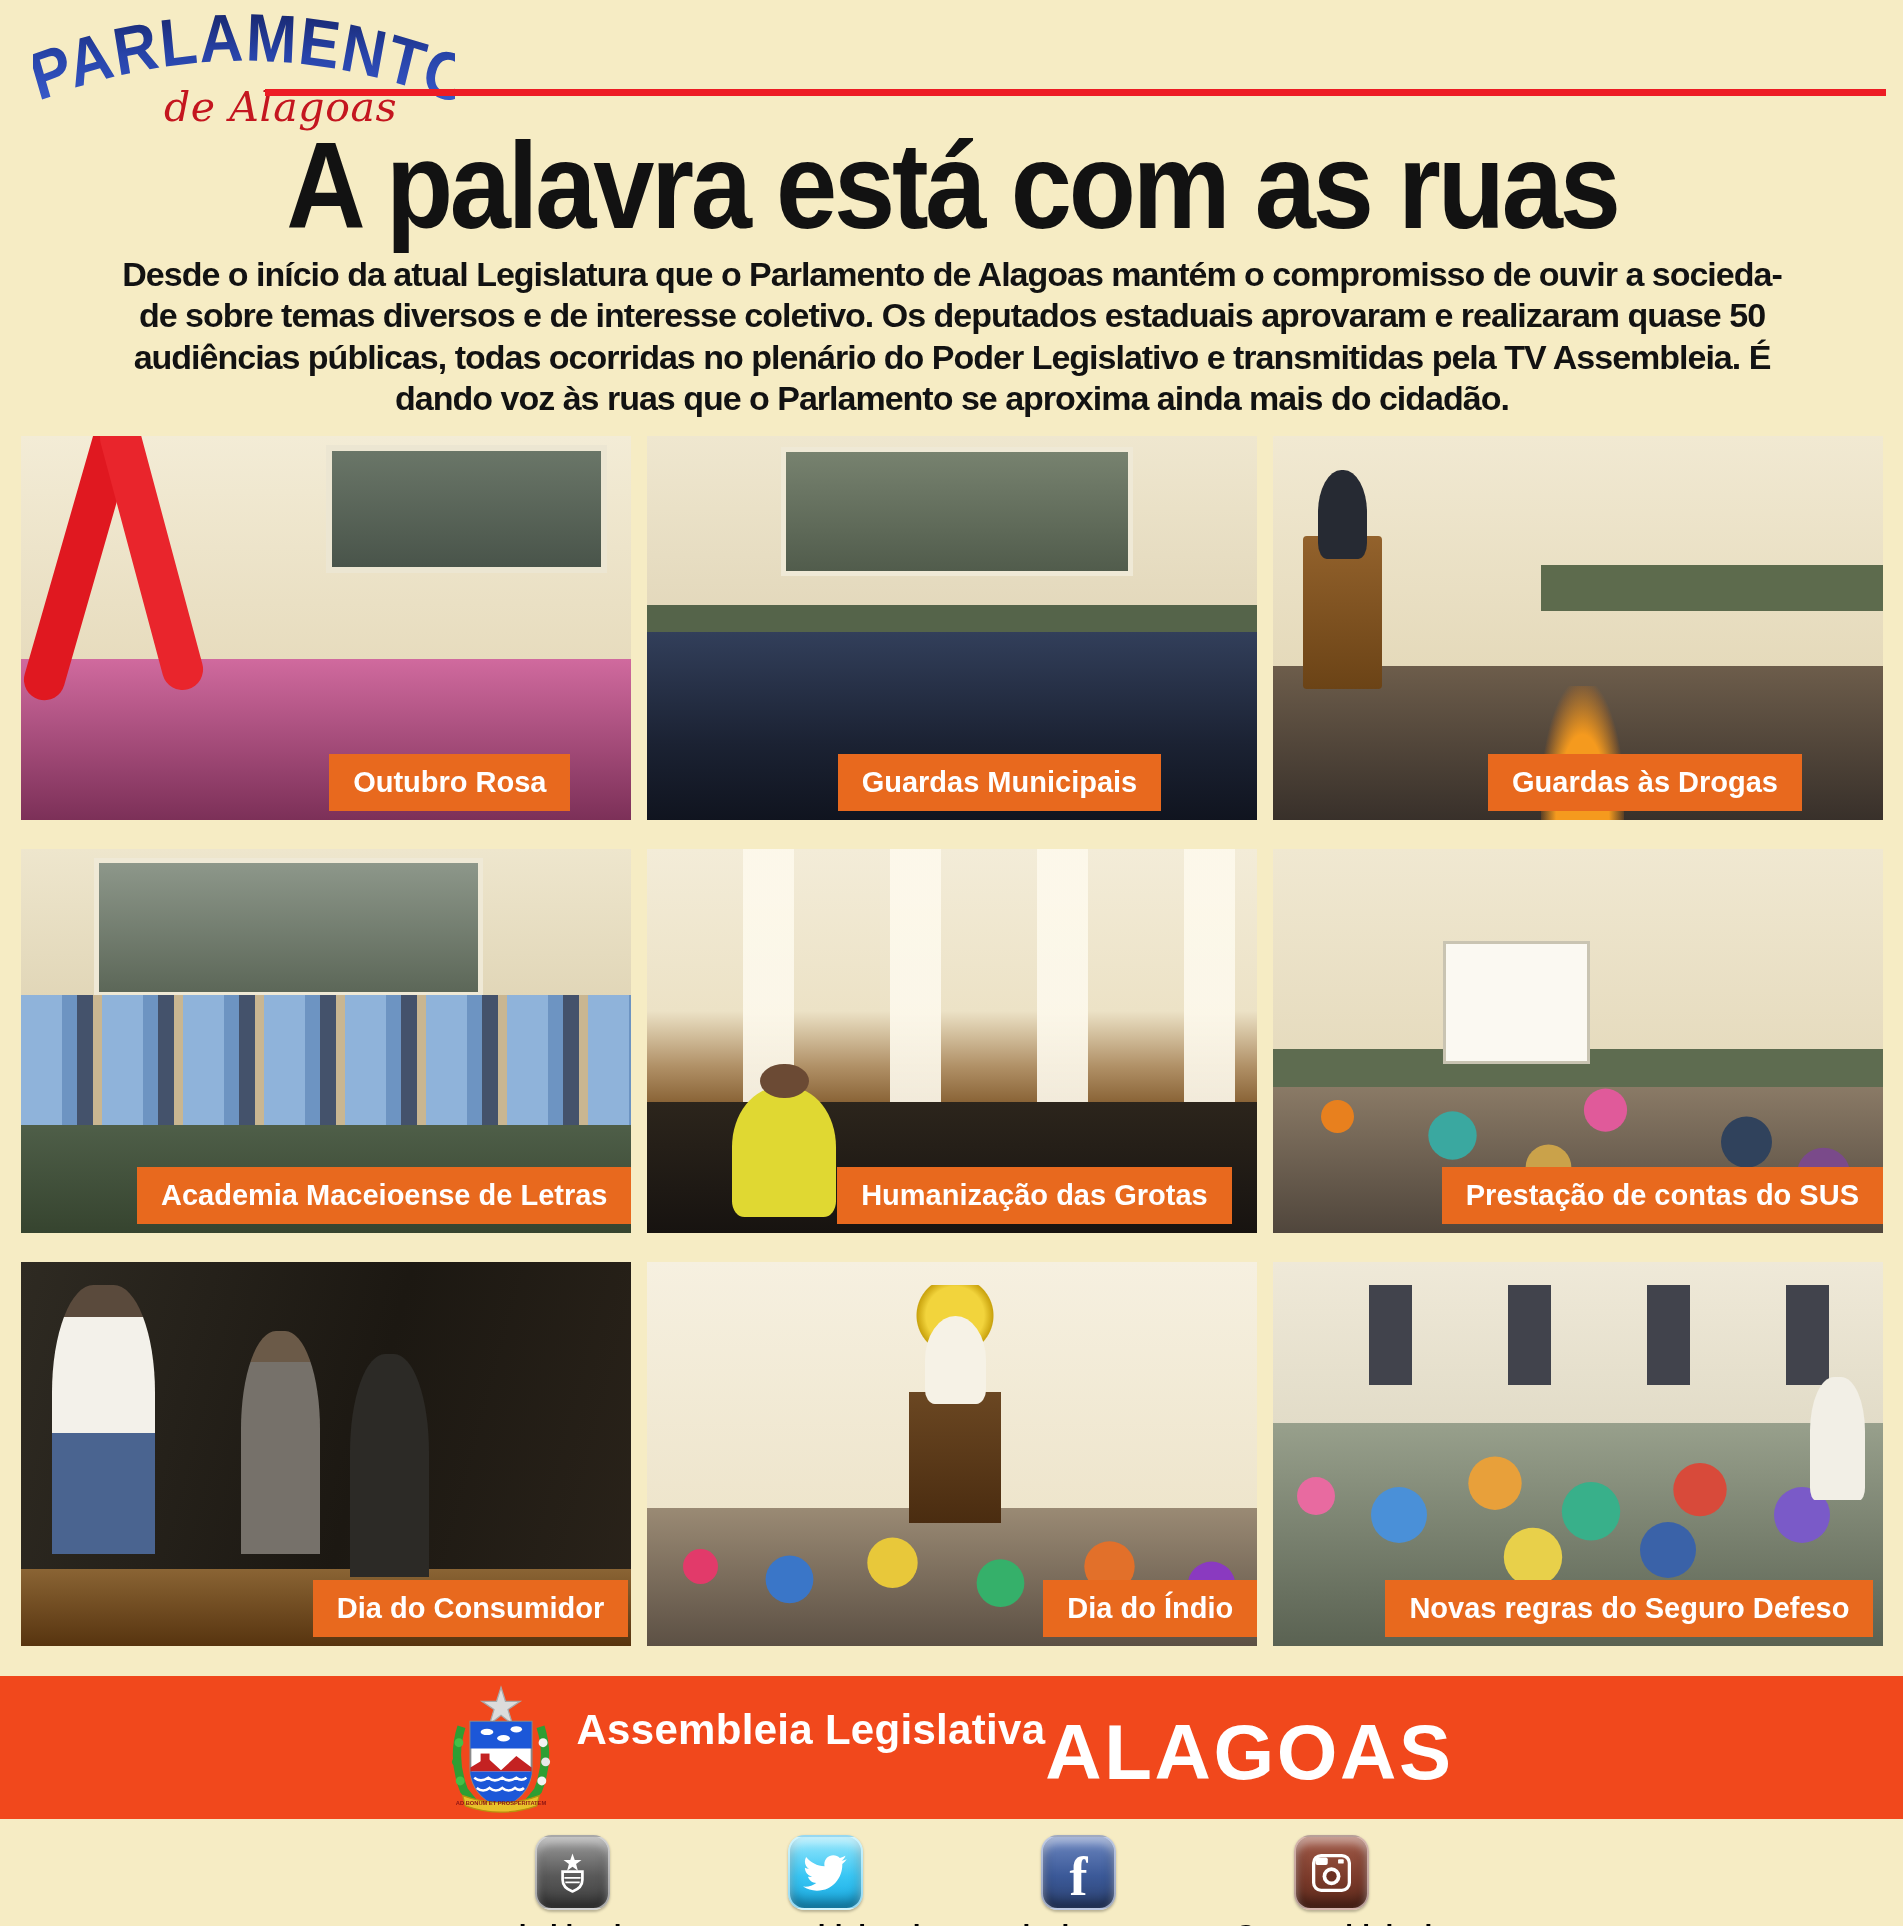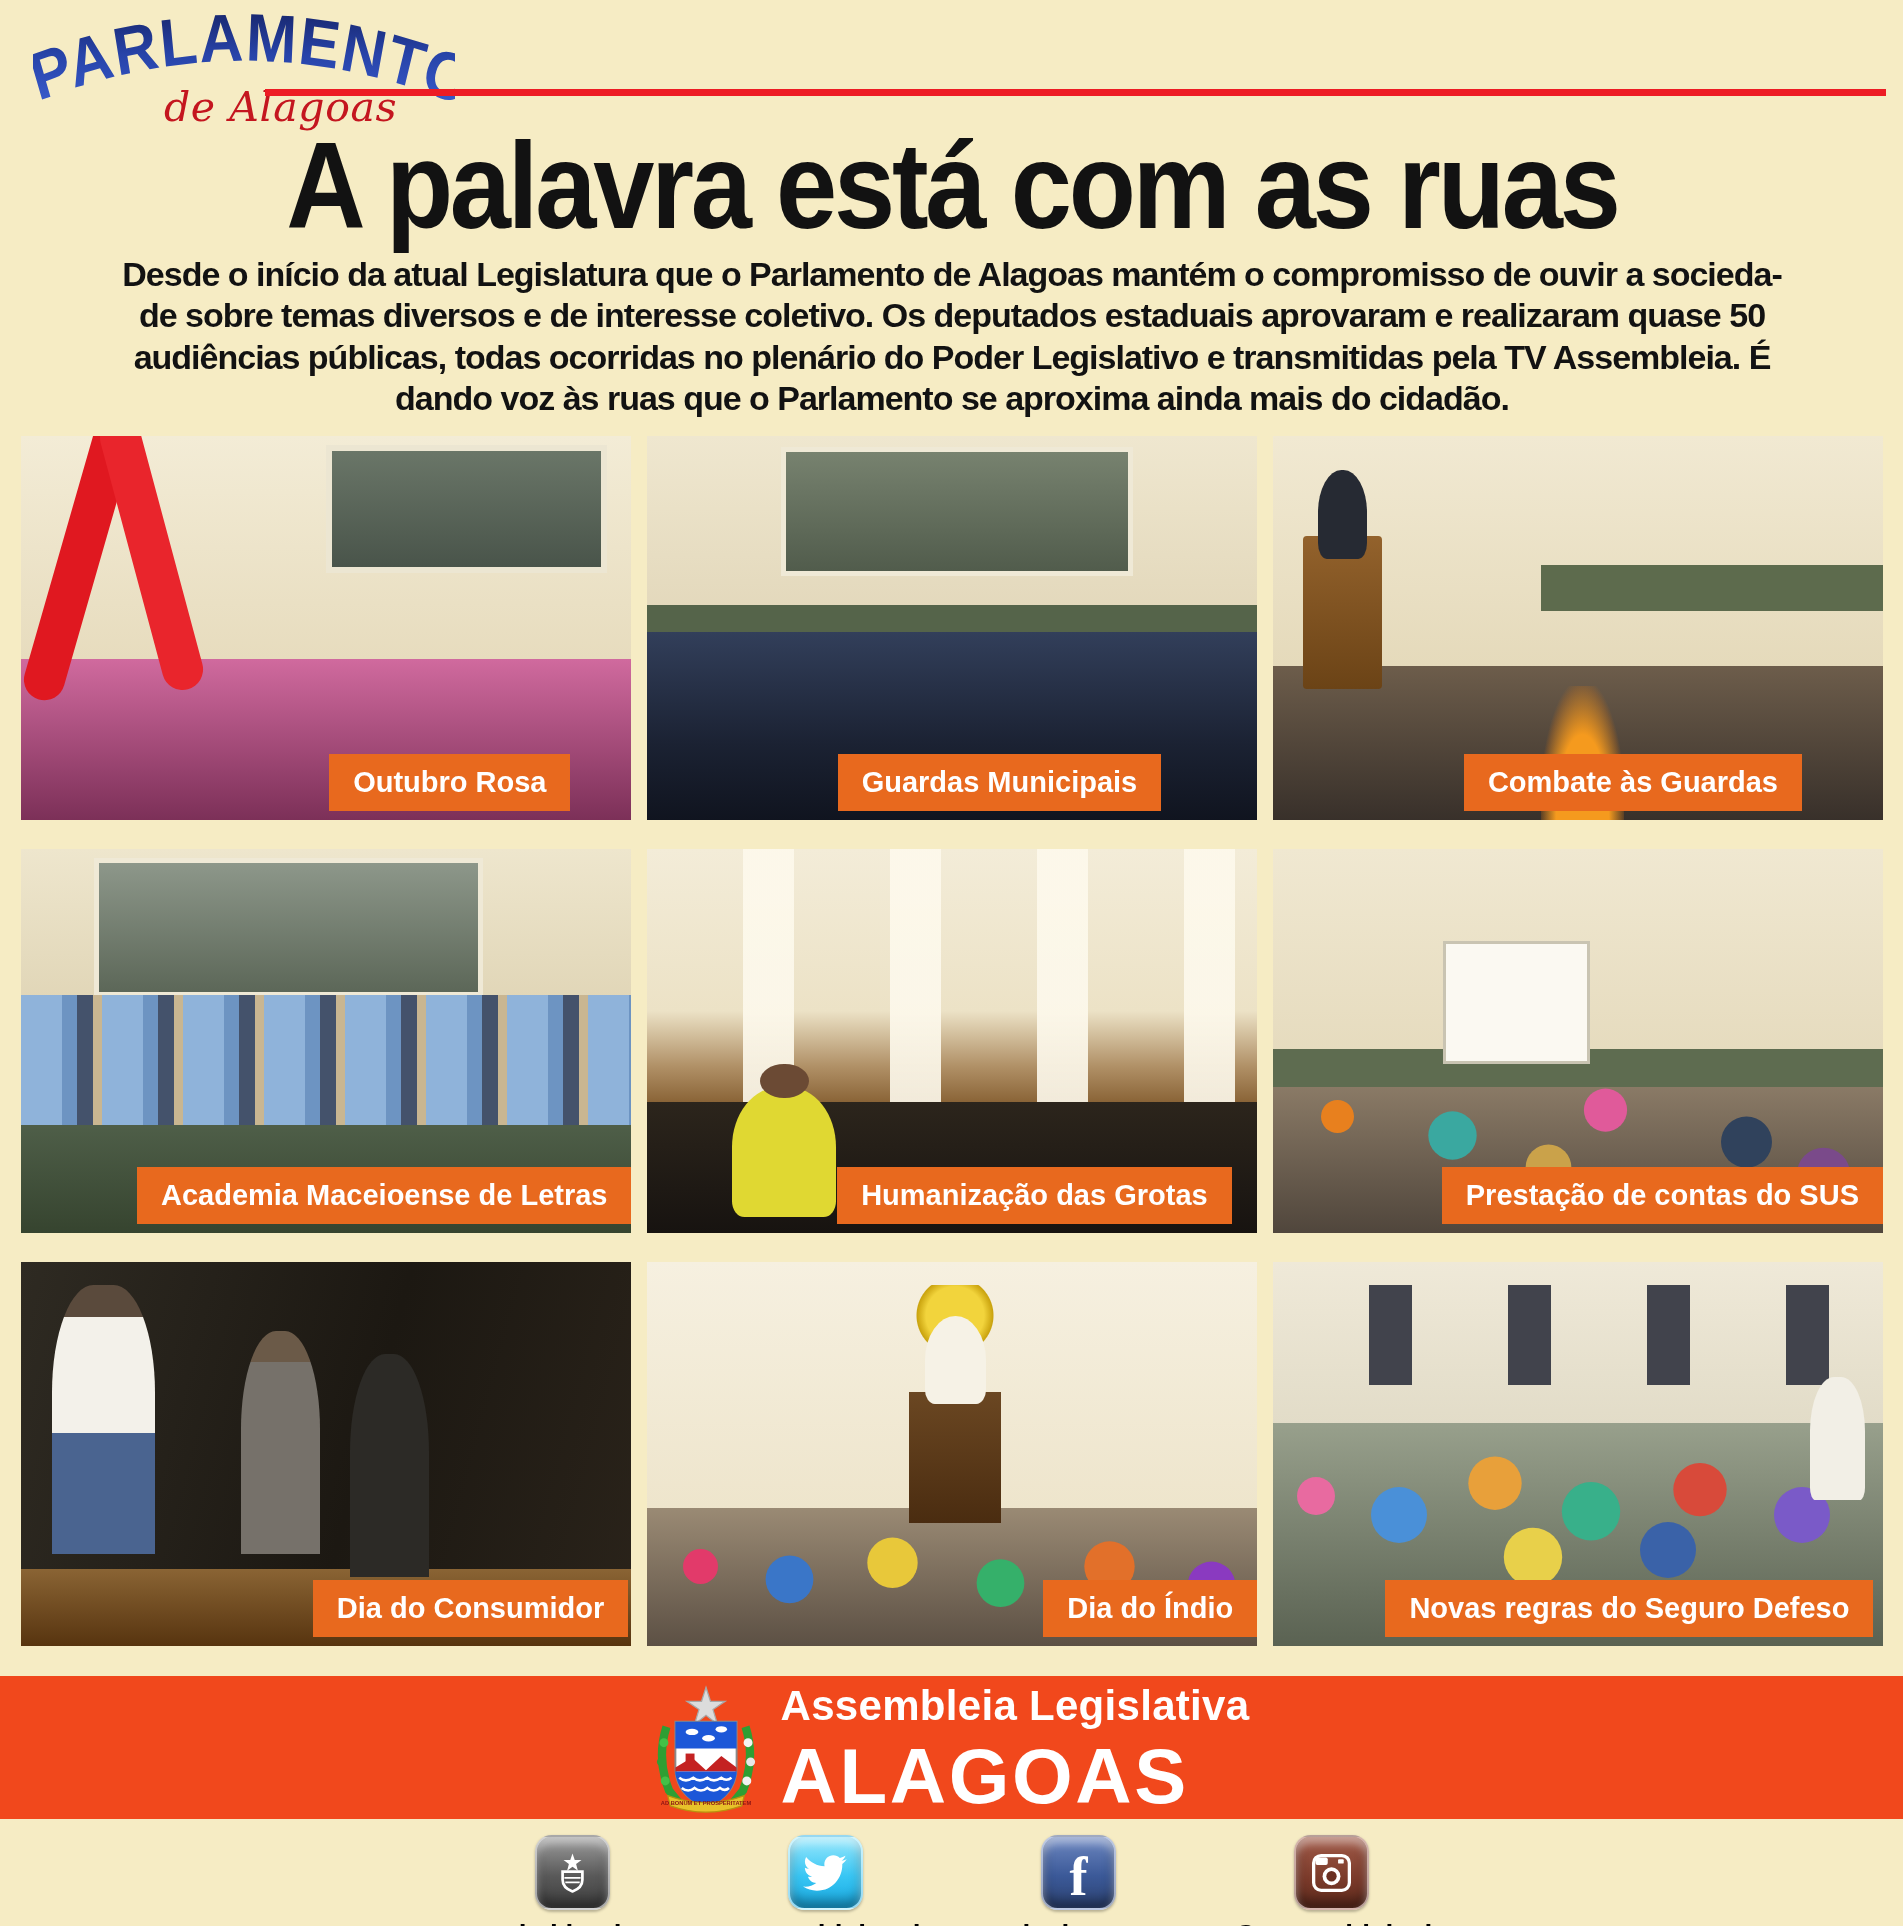--- a/index.html
+++ b/index.html
@@ -87,21 +87,21 @@
   .p9 .top{height:42%;background:linear-gradient(180deg,#efe9d8,#e2dcc8)}
   .p9 .sA{left:0;right:0;top:6%;height:26%;background:repeating-linear-gradient(90deg,transparent 0 96px,#41434c 96px 139px)}
   .p9 .bot{height:58%;background:linear-gradient(180deg,#98a08c,#5a6252)}
   .p9 .sB{left:4%;bottom:34%;width:38px;height:38px;border-radius:50%;background:#e86aa0;box-shadow:83px 19px 0 9px #4a90d8,179px -12.8px 0 7.7px #e8a03a,275px 15.3px 0 10.2px #38b08a,384px -6.4px 0 7.7px #d84a3a,486px 19px 0 9px #7a5ac8,217px 61px 0 10.2px #e8d04a,352px 54px 0 9px #3a62a8}
   .p9 .sC{right:3%;top:30%;width:9%;height:32%;background:#f2efe6;border-radius:44% 44% 10% 10%}
   .p9 .lbl{right:9.6px}
 
   
   .banner{margin-top:30px;height:143px;background:var(--banner_orange);display:flex;align-items:center;justify-content:center;gap:24px;color:#fff}
   .crest{height:131px;width:102px;flex:none}
-  .banner-text{display:flex;flex-direction:column;justify-content:center}
+  .banner-text{display:flex;flex-direction:row;justify-content:center}
   .banner-org{font-size:42px;font-weight:bold;letter-spacing:0.3px}
   .banner-state{font-size:78px;font-weight:bold;letter-spacing:2.6px;line-height:.95;margin-top:9px}
 
   
   .footer{height:133px;display:flex;justify-content:center;align-items:flex-start;gap:61px;padding-top:16.6px}
   .fitem{display:flex;flex-direction:column;align-items:center;gap:9px;width:192px;cursor:pointer}
   .appicon{width:75px;height:75px;border-radius:16.6px;border:2.6px solid rgba(255,255,255,.55);box-shadow:inset 0 6.4px 9px rgba(255,255,255,.45),inset 0 -7.7px 11.5px rgba(0,0,0,.35),0 1.3px 2.6px rgba(0,0,0,.25);display:flex;align-items:center;justify-content:center}
   .ic-crest{background:linear-gradient(180deg,#9c9c9c,#595959 55%,#3e3e3e)}
   .ic-twitter{background:linear-gradient(180deg,#9ae8fc,#38c6f4 55%,#18a8e0)}
   .ic-facebook{background:linear-gradient(180deg,#6d87c0,#3b5998 55%,#2d4373)}
@@ -151,21 +151,21 @@
     <div class="top"></div>
     <div class="bot"></div>
     <div class="sA"></div>
     <figcaption class="lbl">Guardas Municipais</figcaption>
   </figure>
   <figure class="ph p3">
     <div class="top"></div>
     <div class="bot"></div>
     <div class="sA"></div>
     <div class="sB"></div>
-    <figcaption class="lbl">Combate às Guardas</figcaption>
+    <figcaption class="lbl">Guardas às Drogas</figcaption>
   </figure>
   <figure class="ph p4">
     <div class="top"></div>
     <div class="bot"></div>
     <div class="sA"></div>
     <figcaption class="lbl">Academia Maceioense de Letras</figcaption>
   </figure>
   <figure class="ph p5">
     <div class="top"></div>
     <div class="bot"></div>

